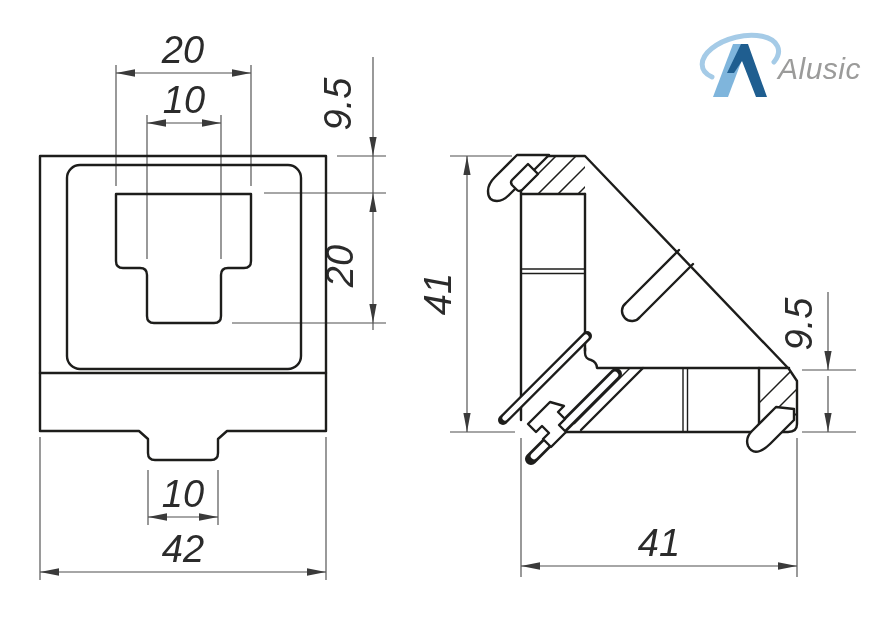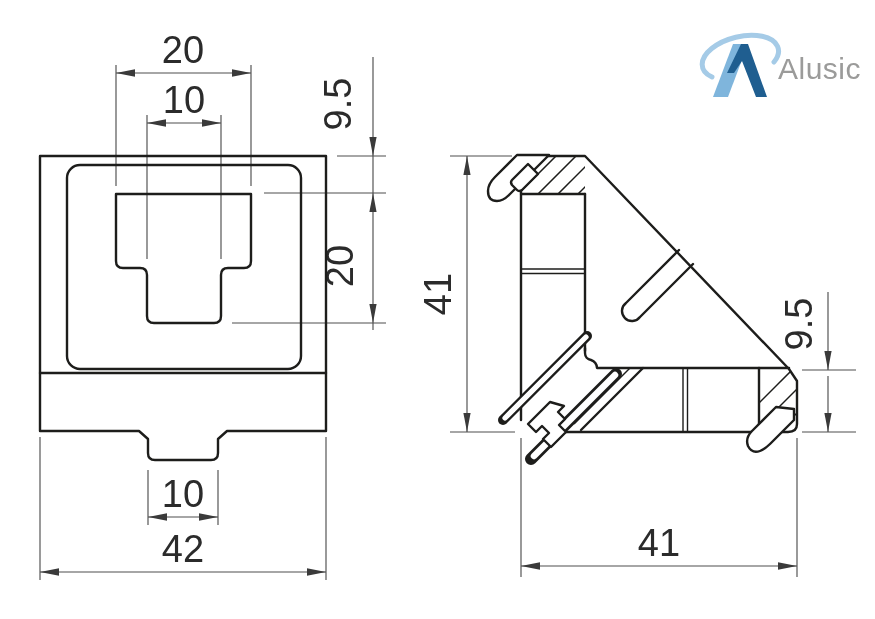--- a/index.html
+++ b/index.html
@@ -7,21 +7,21 @@
     --c-dim:#4f4f4f;
     --c-text:#2b2b2b;
     --c-bg:#ffffff;
     --c-logo-light:#7fb5dc;
     --c-logo-dark:#1f5e90;
     --c-logo-swoosh:#a5cbe7;
     --c-logo-text:#9b9b9a;
   }
   html,body{margin:0;padding:0;background:var(--c-bg);}
   .stage{position:relative;width:875px;height:619px;background:var(--c-bg);overflow:hidden;
-         font-family:"Liberation Sans", sans-serif;}
+         font-family:"Liberation Sans", sans-serif;font-style:italic;}
   svg{position:absolute;left:0;top:0;}
   
   .ol{stroke:var(--c-object);stroke-width:2.4;fill:none;stroke-linecap:round;stroke-linejoin:round;}
   .ol-thin{stroke:var(--c-object);stroke-width:1.4;fill:none;}
   .white-fill{fill:#ffffff;}
   
   .dl{stroke:var(--c-dim);stroke-width:1.15;fill:none;}
   .arr{fill:#3a3a3a;stroke:none;}
   .hatch{stroke:var(--c-object);stroke-width:1.5;fill:none;}
   .dim-text{font-family:"Liberation Sans", sans-serif;font-size:38px;fill:var(--c-text);}

